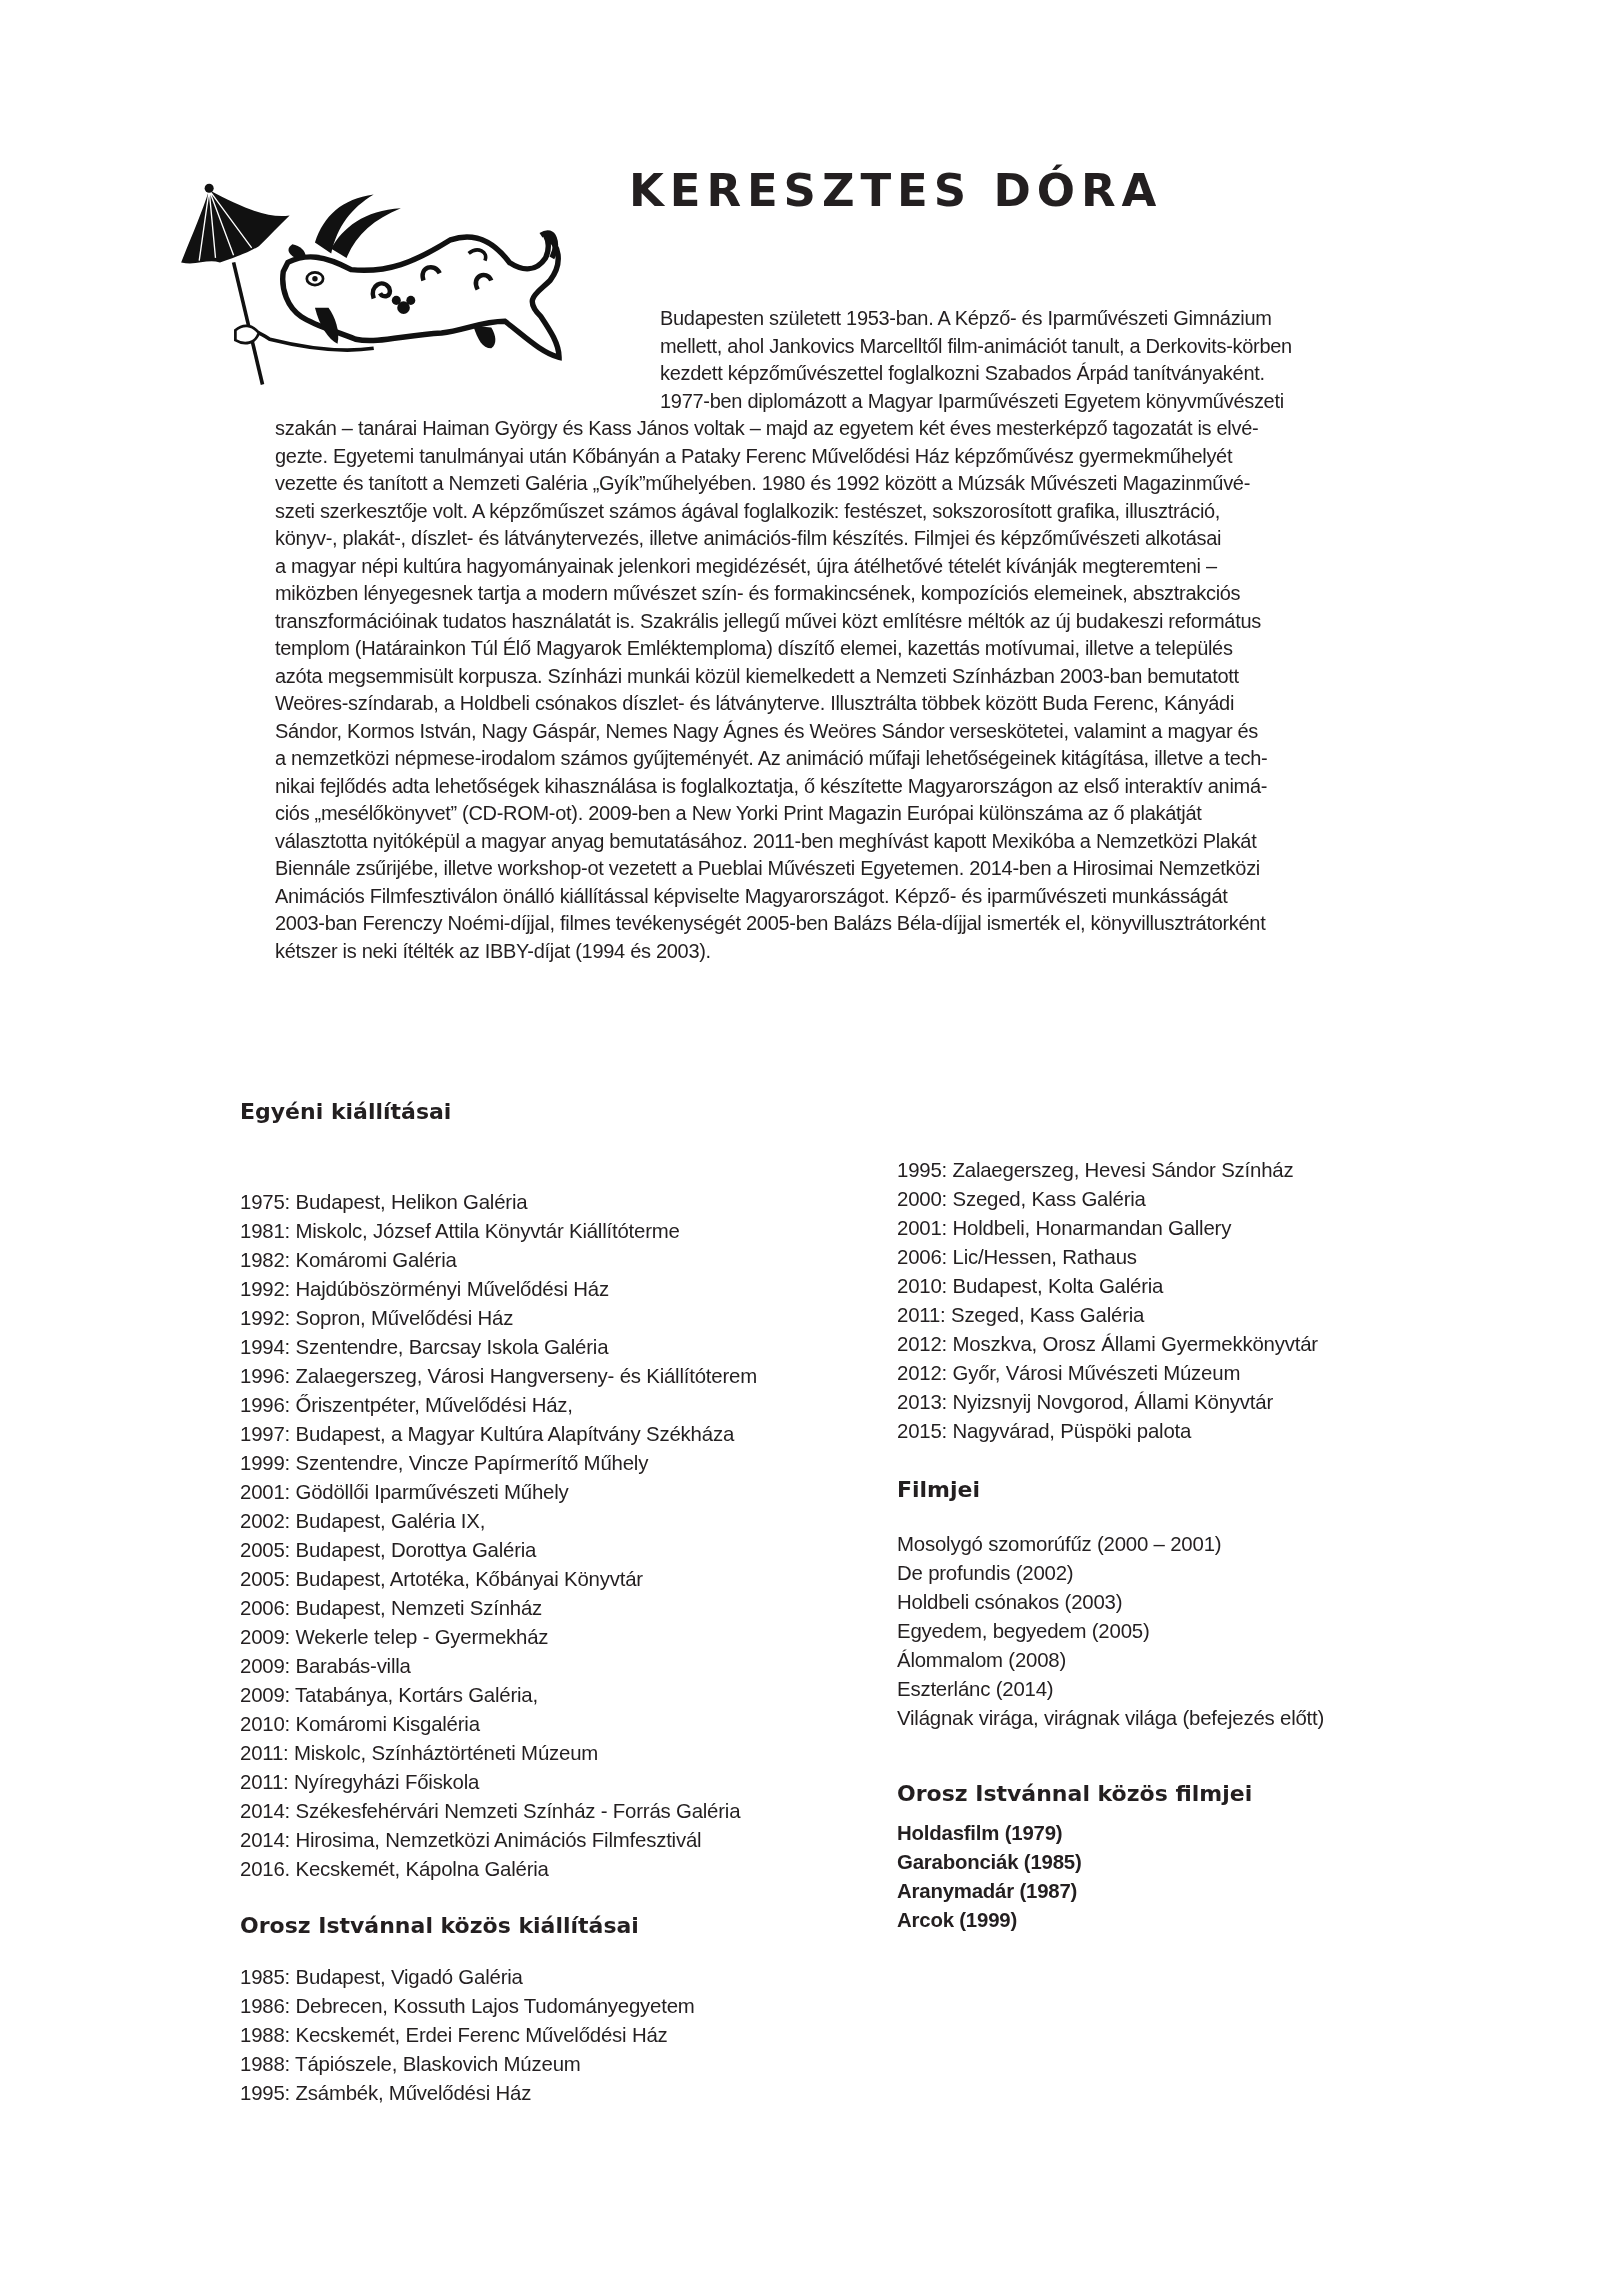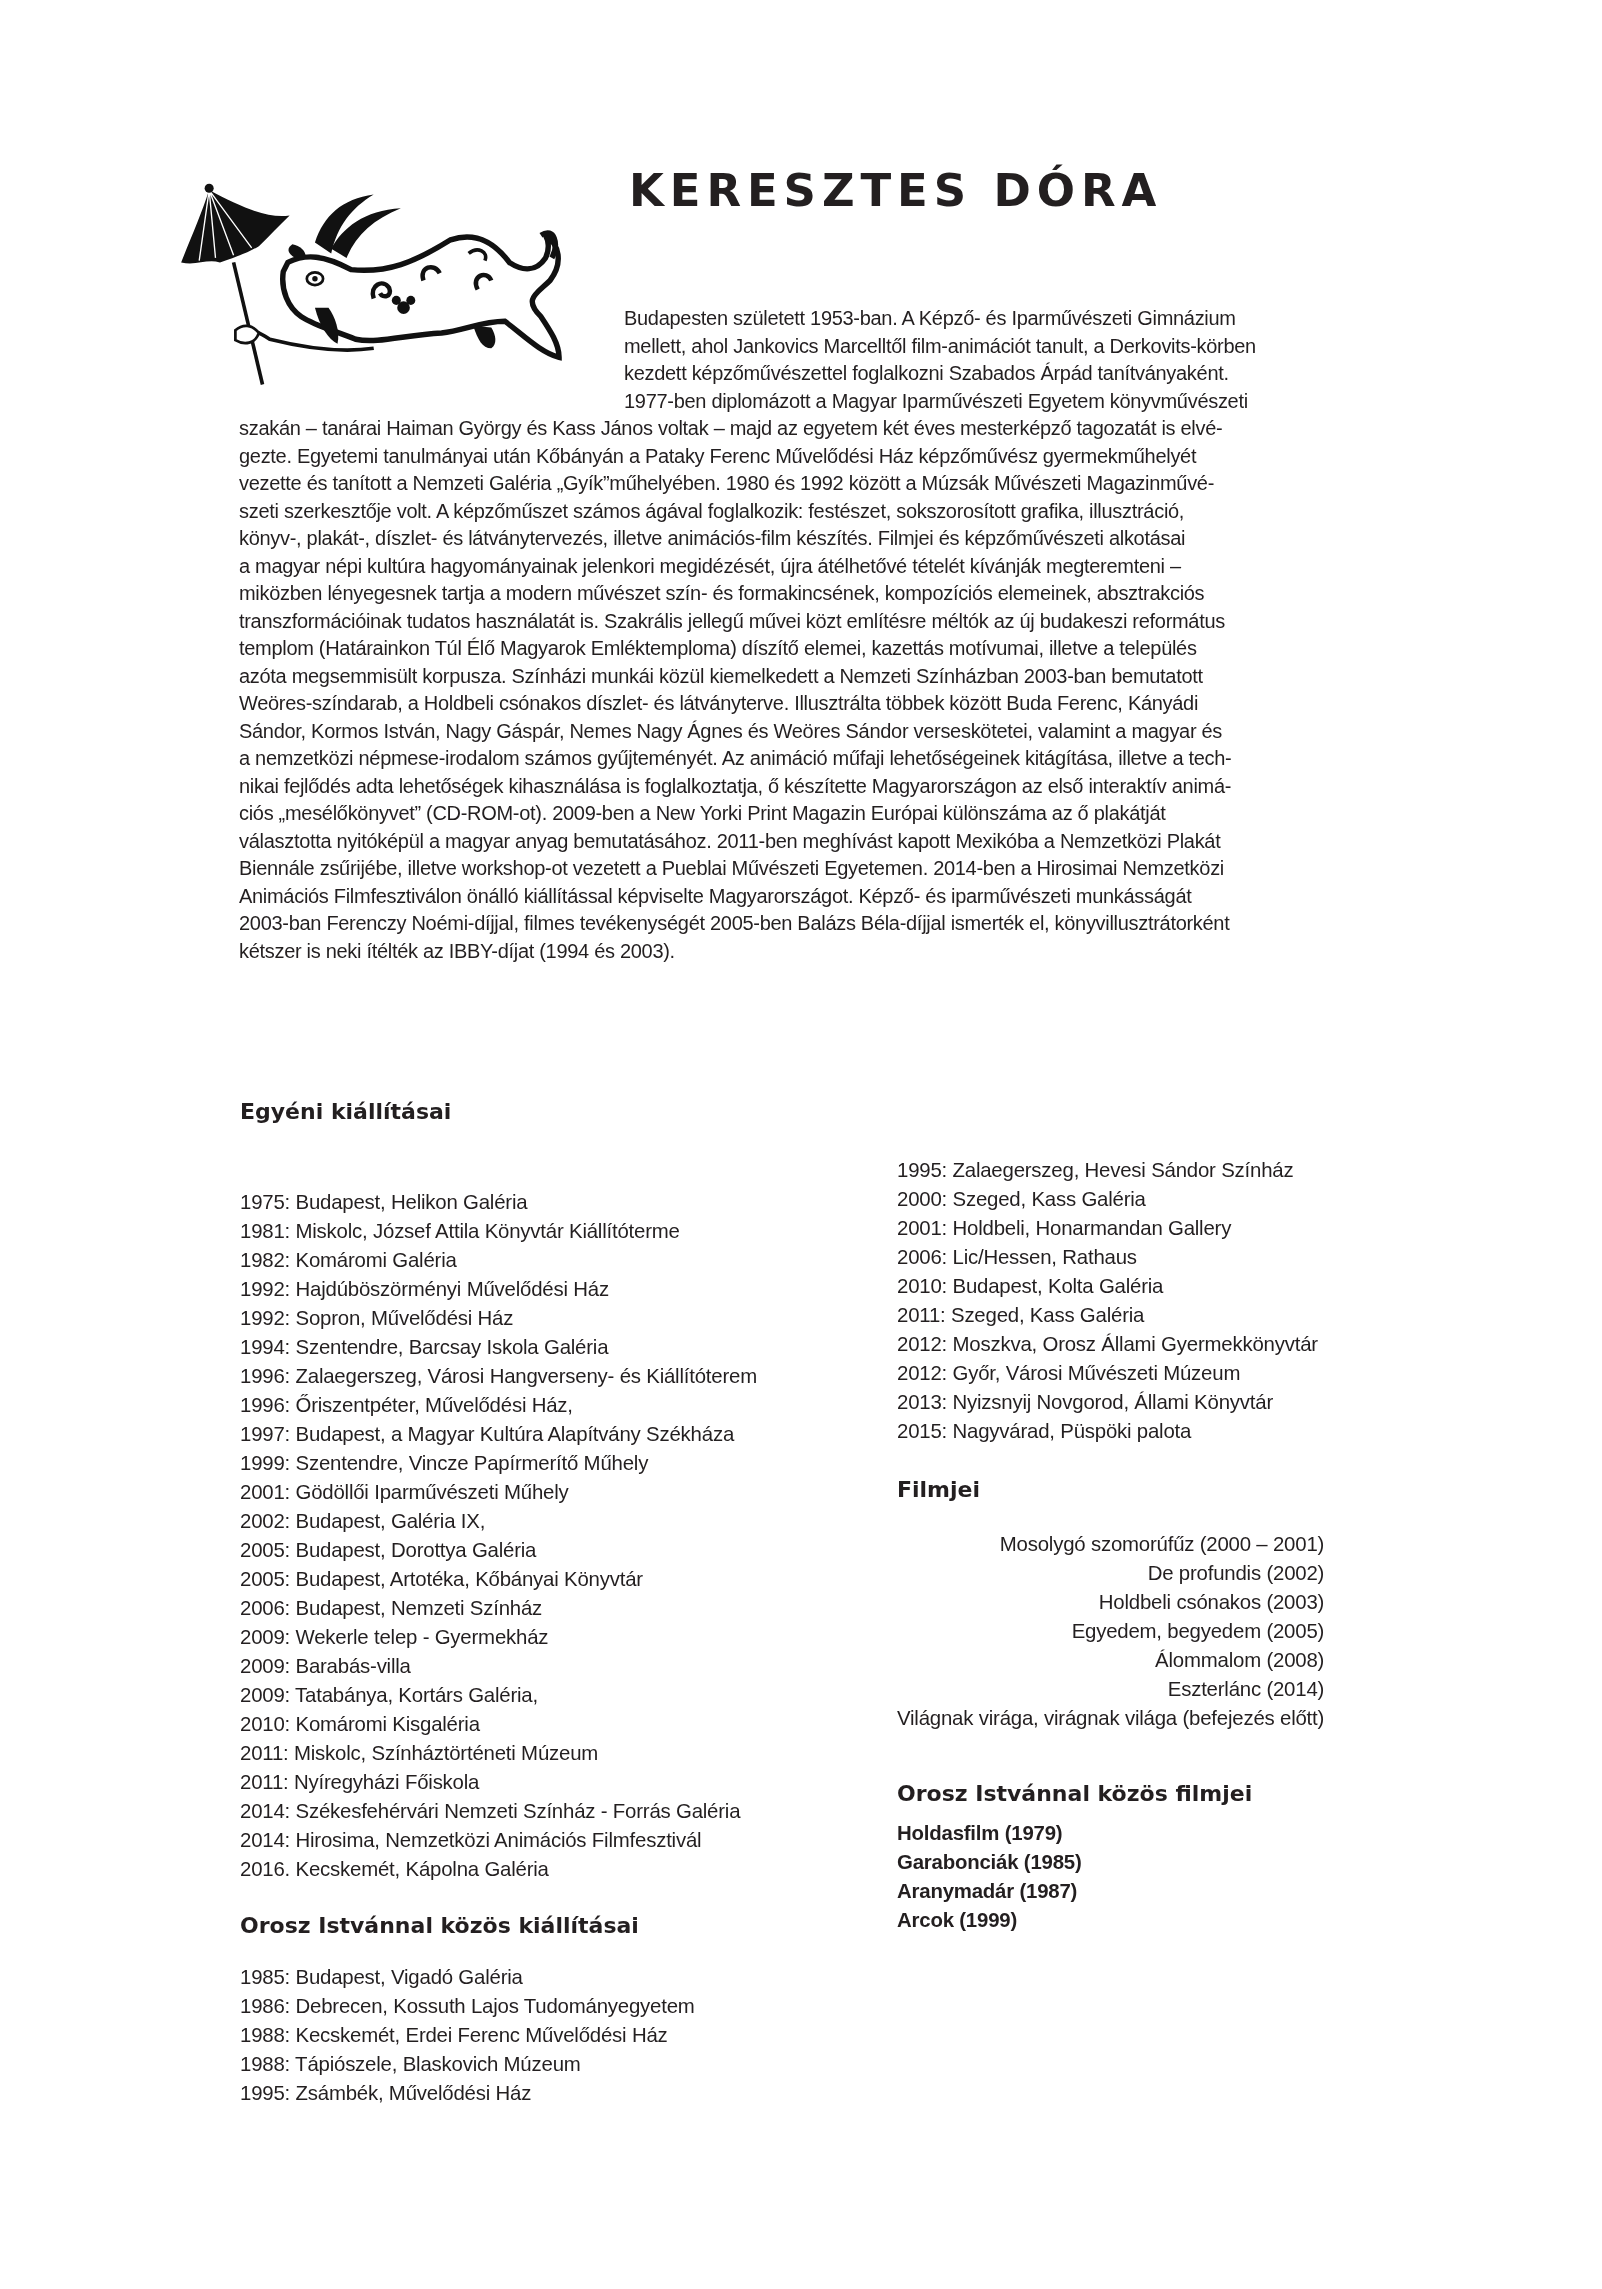--- a/index.html
+++ b/index.html
@@ -10,21 +10,21 @@
   }
   .illustration { position: absolute; left: 179px; top: 172px; width: 403px; height: 217px; }
   .title {
     position: absolute; left: 621px; top: 156px;
     font-family: "DejaVu Sans", sans-serif; font-weight: bold;
     font-size: 45px; letter-spacing: 5.9px; line-height: 54px; margin: 8px;
     color: #231f20; white-space: nowrap;
   }
   .bio { position: absolute; left: 239px; top: 305px; width: 1124px;
     font-size: 20px; line-height: 27.5px; letter-spacing: -0.3px; }
-  .bio .line { display: block; white-space: nowrap; height: 27.5px; }
+  .bio .line { display: block; white-space: nowrap; height: 27.5px; margin-left: 36px; }
   .bio .line.indent { padding-left: 385px; }
   .section-title {
     position: absolute; margin: 0;
     font-family: "DejaVu Sans", sans-serif; font-weight: bold;
     font-size: 22px; line-height: 29px; color: #231f20; white-space: nowrap;
   }
   .list { position: absolute; margin: 0; padding: 0; list-style: none;
     font-size: 20.4px; line-height: 29px; letter-spacing: -0.2px; }
   .list li { white-space: nowrap; height: 29px; }
 </style>
@@ -141,21 +141,21 @@
   <li>2006: Lic/Hessen, Rathaus</li>
   <li>2010: Budapest, Kolta Galéria</li>
   <li>2011: Szeged, Kass Galéria</li>
   <li>2012: Moszkva, Orosz Állami Gyermekkönyvtár</li>
   <li>2012: Győr, Városi Művészeti Múzeum</li>
   <li>2013: Nyizsnyij Novgorod, Állami Könyvtár</li>
   <li>2015: Nagyvárad, Püspöki palota</li>
 </ul>
 
 <h2 class="section-title" style="left:897px; top:1475px;">Filmjei</h2>
-<ul class="list" style="left:897px; top:1530px;text-align:right;">
+<ul class="list" style="left:897px; top:1530px;">
   <li>Mosolygó szomorúfűz (2000 – 2001)</li>
   <li>De profundis (2002)</li>
   <li>Holdbeli csónakos (2003)</li>
   <li>Egyedem, begyedem (2005)</li>
   <li>Álommalom (2008)</li>
   <li>Eszterlánc (2014)</li>
   <li>Világnak virága, virágnak világa (befejezés előtt)</li>
 </ul>
 
 <h2 class="section-title" style="left:897px; top:1766px;margin-top:13px;">Orosz Istvánnal közös filmjei</h2>

